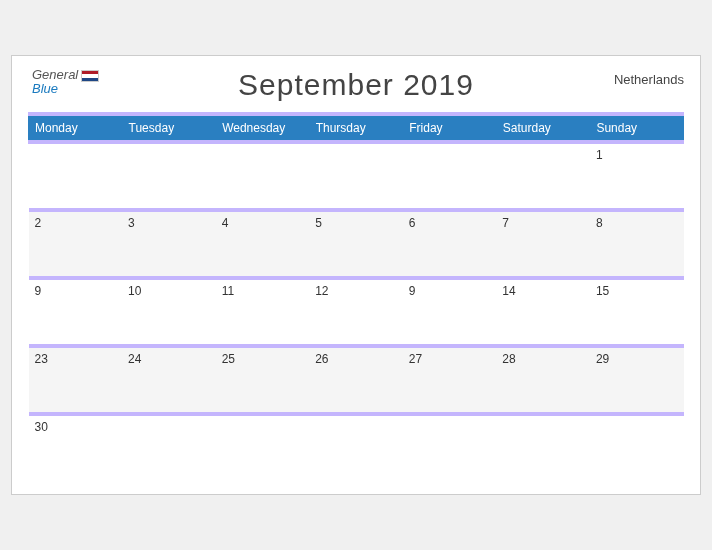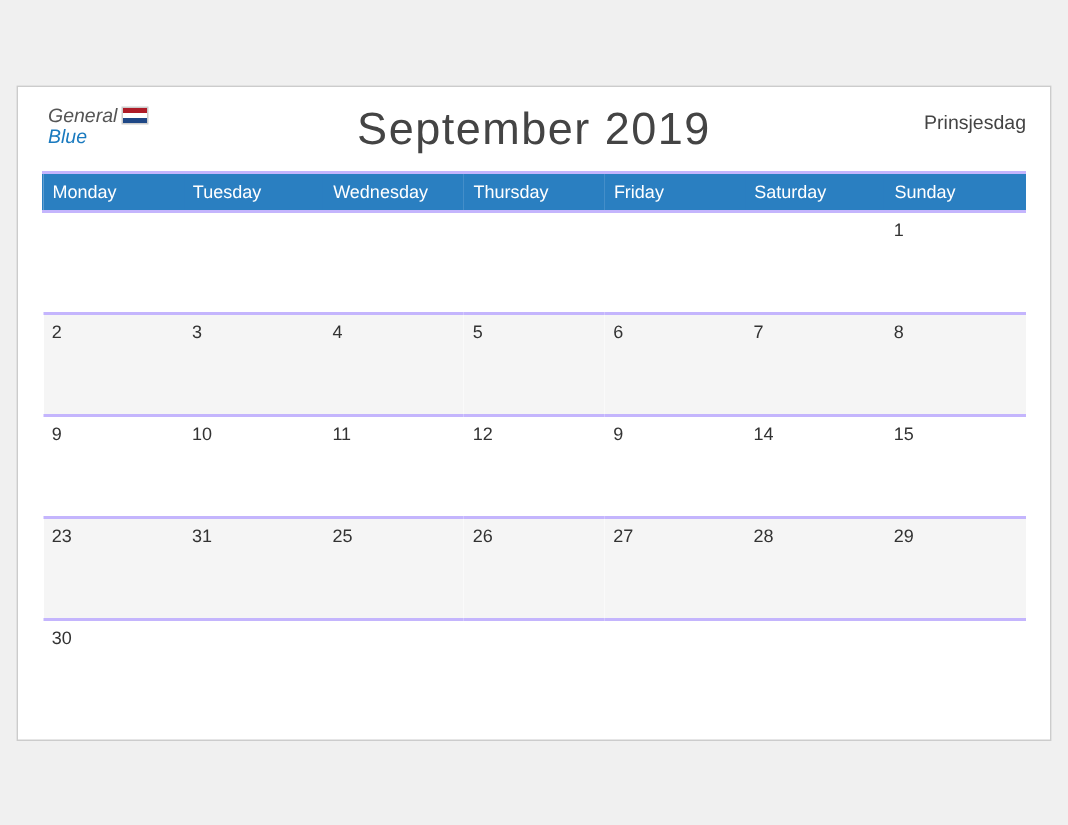--- a/index.html
+++ b/index.html
@@ -84,21 +84,21 @@
       height: 68px;
       vertical-align: top;
       padding: 4px 6px;
       border: none;
       font-size: 12px;
       color: #333;
       background: #fff;
       position: relative;
     }
     .calendar-grid tr {
-      border-top: 2px solid #c4b5fd;
+      border-top: 4px solid #c4b5fd;
     }
     .calendar-grid tbody tr:nth-child(even) td {
       background: #f5f5f5;
     }
     .calendar-grid tbody tr:nth-child(odd) td {
       background: #fff;
     }
     .day-number {
       font-size: 12px;
       color: #333;
@@ -114,21 +114,21 @@
 </head>
 <body>
 
 <div class="calendar-wrapper">
   <div class="calendar-header">
     <div class="logo">
       <span class="logo-general">General<span class="logo-flag"></span></span>
       <span class="logo-blue">Blue</span>
     </div>
     <h1 class="calendar-title">September 2019</h1>
-    <span class="calendar-country">Prinsjesdag</span>
+    <span class="calendar-country">Netherlands</span>
   </div>
 
   <table class="calendar-grid">
     <thead>
       <tr>
         <th>Monday</th>
         <th>Tuesday</th>
         <th>Wednesday</th>
         <th>Thursday</th>
         <th>Friday</th>
@@ -192,21 +192,21 @@
           </td>
           <td>
             <span class="day-number">15</span>
           </td>
         </tr>
         <tr>
           <td>
             <span class="day-number">23</span>
           </td>
           <td>
-            <span class="day-number">31</span>
+            <span class="day-number">24</span>
           </td>
           <td>
             <span class="day-number">25</span>
           </td>
           <td>
             <span class="day-number">26</span>
           </td>
           <td>
             <span class="day-number">27</span>
           </td>

